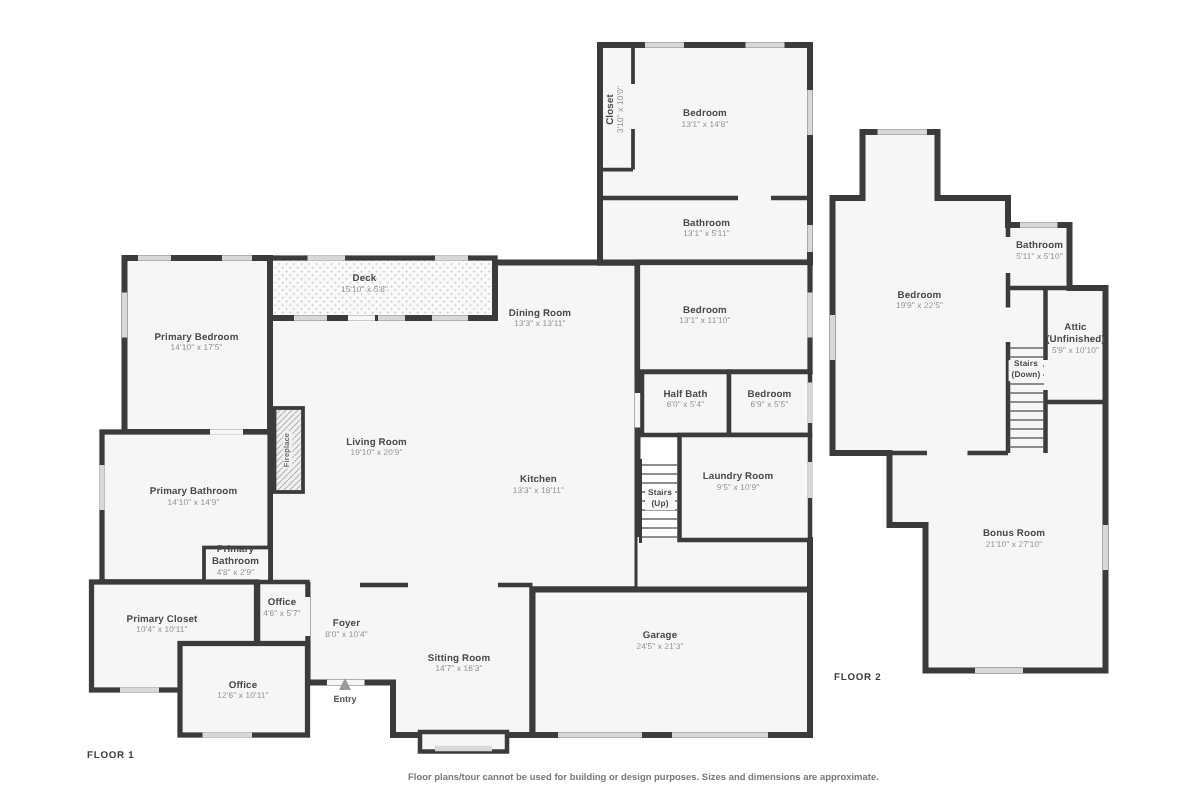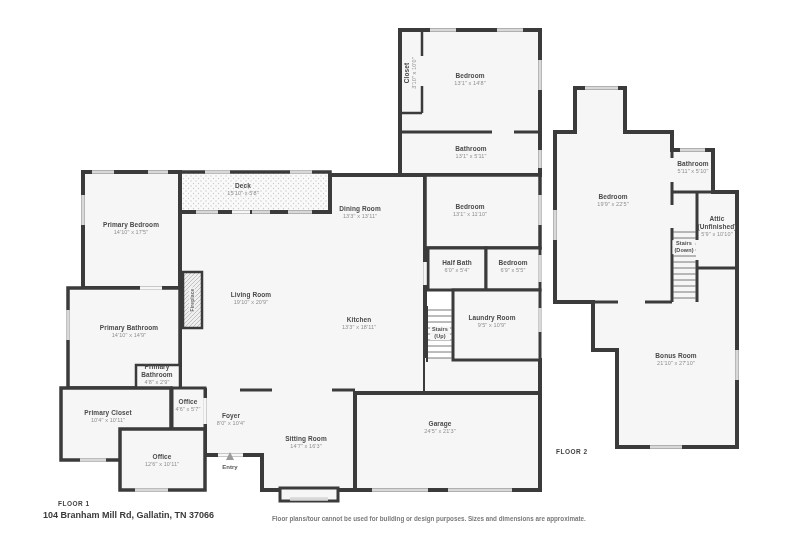--- a/index.html
+++ b/index.html
@@ -207,16 +207,15 @@
   <div class="lbl stairs" style="left:684px;top:247px">
     <div class="rn">Stairs</div>
     <div class="rn">(Down)</div>
   </div>
   <div class="lbl" style="left:676px;top:360px">
     <div class="rn">Bonus Room</div>
     <div class="rd">21'10" x 27'10"</div>
   </div>
   <div class="floor-label" style="left:556px;top:448px">FLOOR 2</div>
 
-  <div class="address">104 Branham Mill Rd, Gallatin, TN 37066</div>
   <div class="disclaimer">Floor plans/tour cannot be used for building or design purposes. Sizes and dimensions are approximate.</div>
 
 </div>
 
 </body></html>

